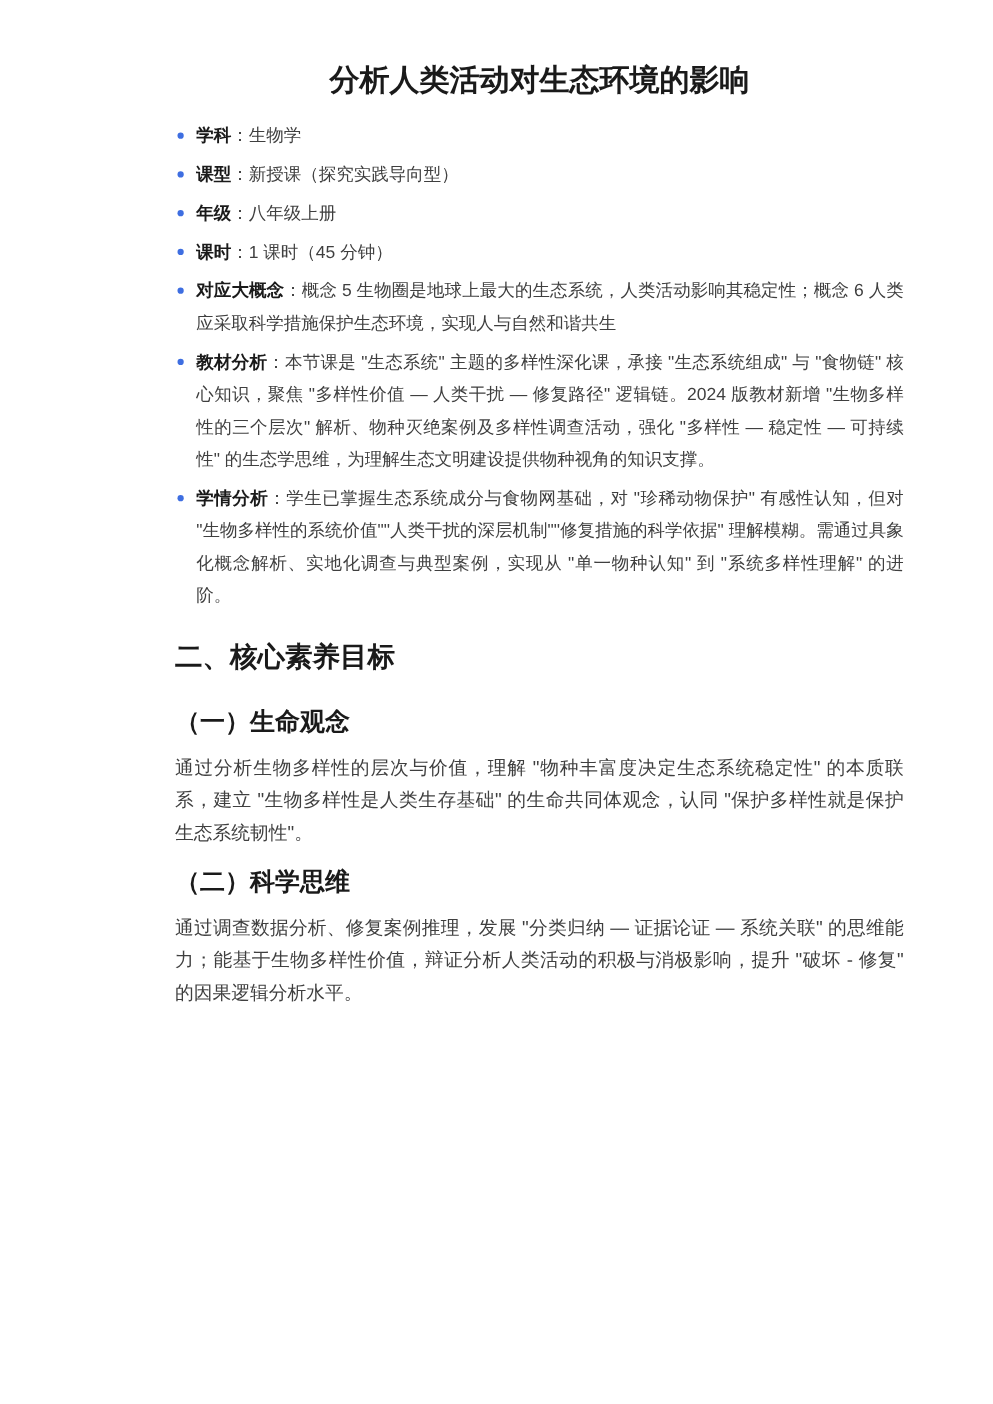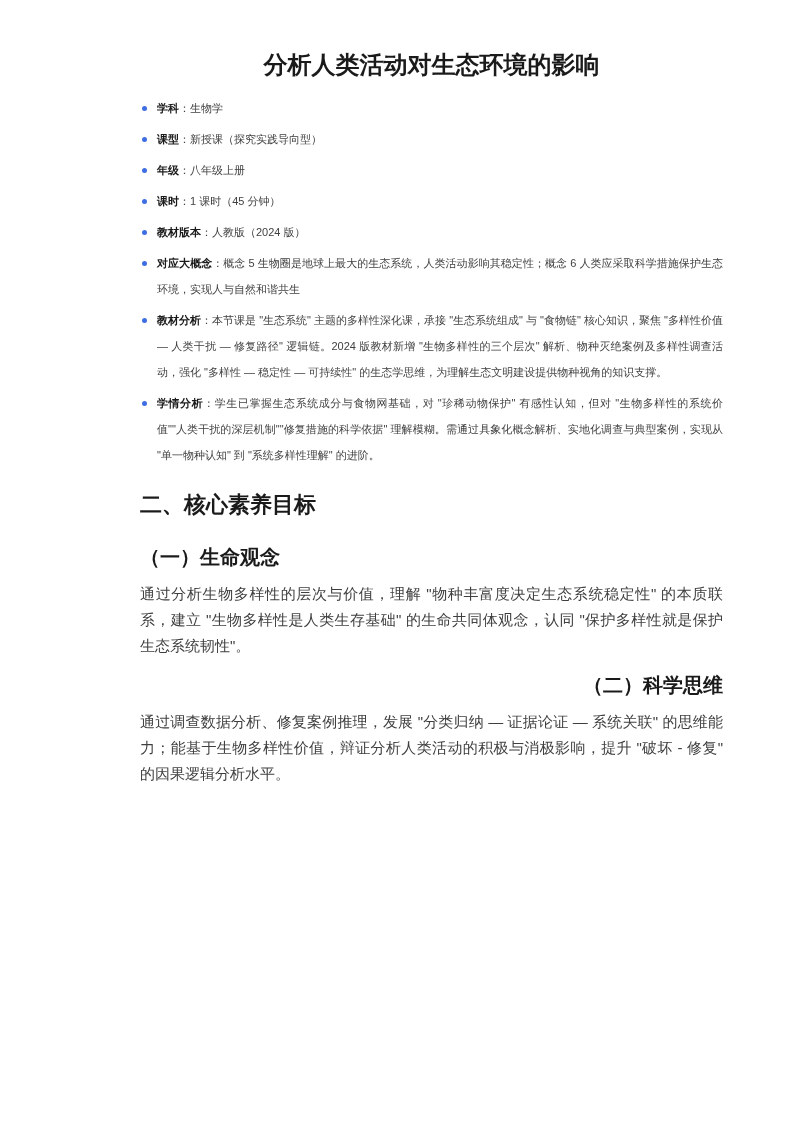--- a/index.html
+++ b/index.html
@@ -32,21 +32,21 @@
   }
   h2.first { margin-top: 41px; }
   h2.second { margin-top: 24px; }
   ul.info-list {
     list-style: none;
     margin-top: 15px;
   }
   ul.info-list li {
     position: relative;
     padding-left: 17px;
-    font-size: 11px;
+    font-size: 14px;
     line-height: 26px;
     margin-bottom: 5px;
     color: var(--body-color, #3f3f3f);
     text-align: justify;
   }
   .bullet-dot {
     position: absolute;
     left: 2px;
     top: 11px;
     width: 5px;
@@ -59,21 +59,21 @@
     color: var(--heading-color, #1a1a1a);
   }
   .b-sep { color: var(--body-color, #3f3f3f); }
   h3.subsection-heading {
     font-size: 20px;
     line-height: 24px;
     font-weight: bold;
     color: var(--heading-color, #1a1a1a);
     margin-top: 27px;
   }
-  h3.subsection-heading.tight { margin-top: 14px; text-align: right; }
+  h3.subsection-heading.tight { margin-top: 14px; }
   p.body-para {
     margin-top: 12px;
     font-size: 15px;
     line-height: 26px;
     color: var(--body-color, #3f3f3f);
     text-align: justify;
   }
 </style>
 </head>
 <body>
@@ -90,23 +90,20 @@
     <li>
       <span class="bullet-dot"></span><span class="b-label">课型</span><span class="b-sep">：</span><span class="b-value">新授课（探究实践导向型）</span>
     </li>
     <li>
       <span class="bullet-dot"></span><span class="b-label">年级</span><span class="b-sep">：</span><span class="b-value">八年级上册</span>
     </li>
     <li>
       <span class="bullet-dot"></span><span class="b-label">课时</span><span class="b-sep">：</span><span class="b-value">1 课时（45 分钟）</span>
     </li>
     <li>
-      <span class="bullet-dot"></span><span class="b-label">教材版本</span><span class="b-sep">：</span><span class="b-value">人教版（2024 版）</span>
-    </li>
-    <li>
       <span class="bullet-dot"></span><span class="b-label">对应大概念</span><span class="b-sep">：</span><span class="b-value">概念 5 生物圈是地球上最大的生态系统，人类活动影响其稳定性；概念 6 人类应采取科学措施保护生态环境，实现人与自然和谐共生</span>
     </li>
     <li>
       <span class="bullet-dot"></span><span class="b-label">教材分析</span><span class="b-sep">：</span><span class="b-value">本节课是 "生态系统" 主题的多样性深化课，承接 "生态系统组成" 与 "食物链" 核心知识，聚焦 "多样性价值 — 人类干扰 — 修复路径" 逻辑链。2024 版教材新增 "生物多样性的三个层次" 解析、物种灭绝案例及多样性调查活动，强化 "多样性 — 稳定性 — 可持续性" 的生态学思维，为理解生态文明建设提供物种视角的知识支撑。</span>
     </li>
     <li>
       <span class="bullet-dot"></span><span class="b-label">学情分析</span><span class="b-sep">：</span><span class="b-value">学生已掌握生态系统成分与食物网基础，对 "珍稀动物保护" 有感性认知，但对 "生物多样性的系统价值""人类干扰的深层机制""修复措施的科学依据" 理解模糊。需通过具象化概念解析、实地化调查与典型案例，实现从 "单一物种认知" 到 "系统多样性理解" 的进阶。</span>
     </li>
   </ul>
 

